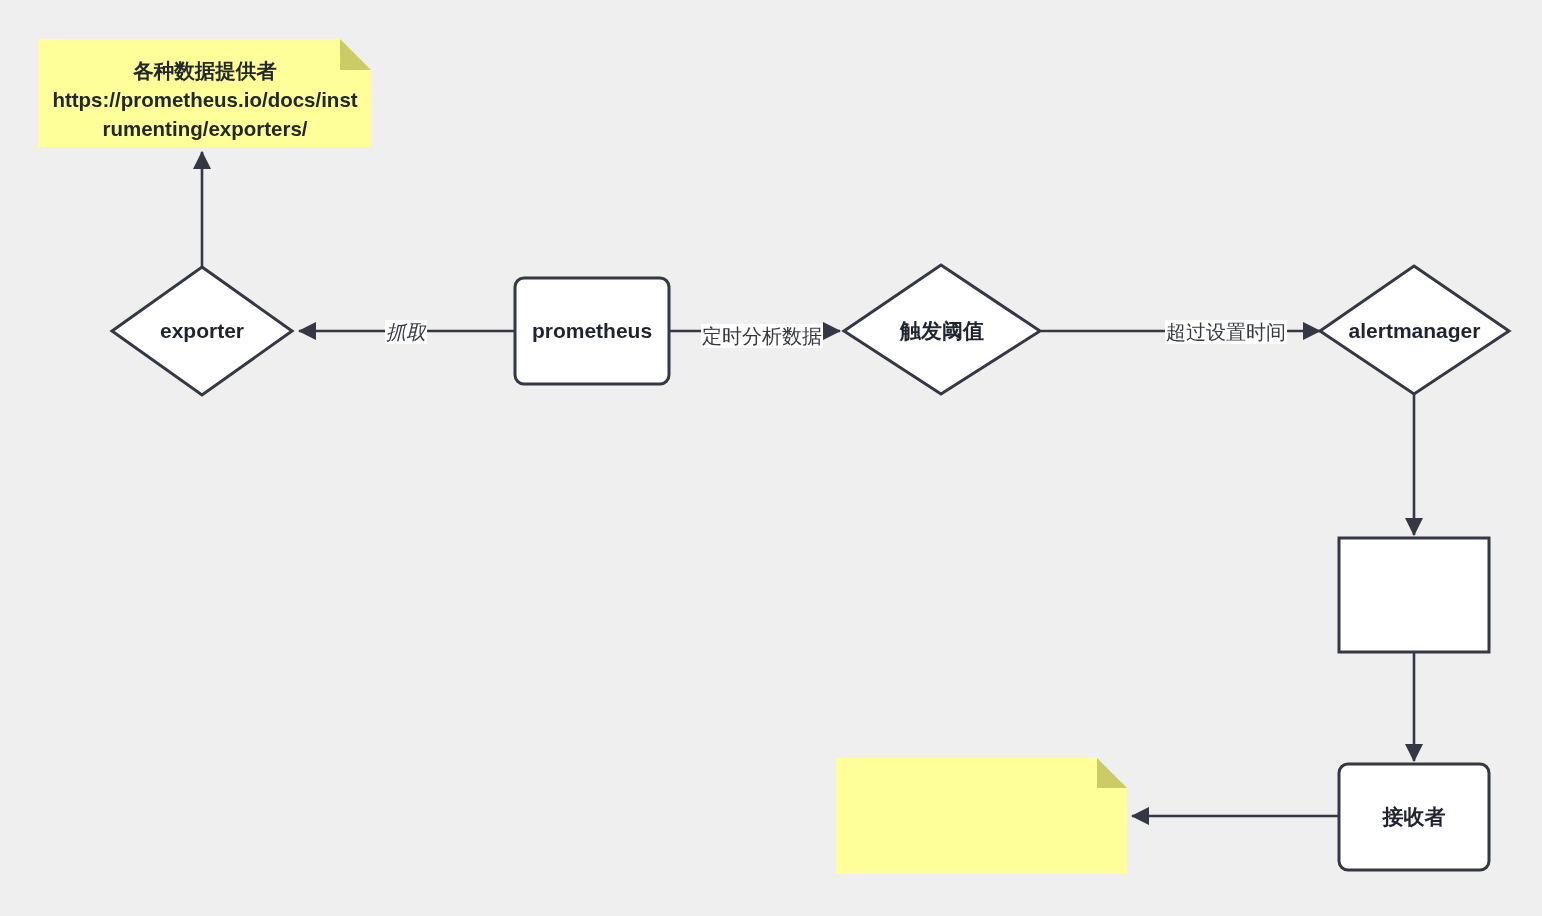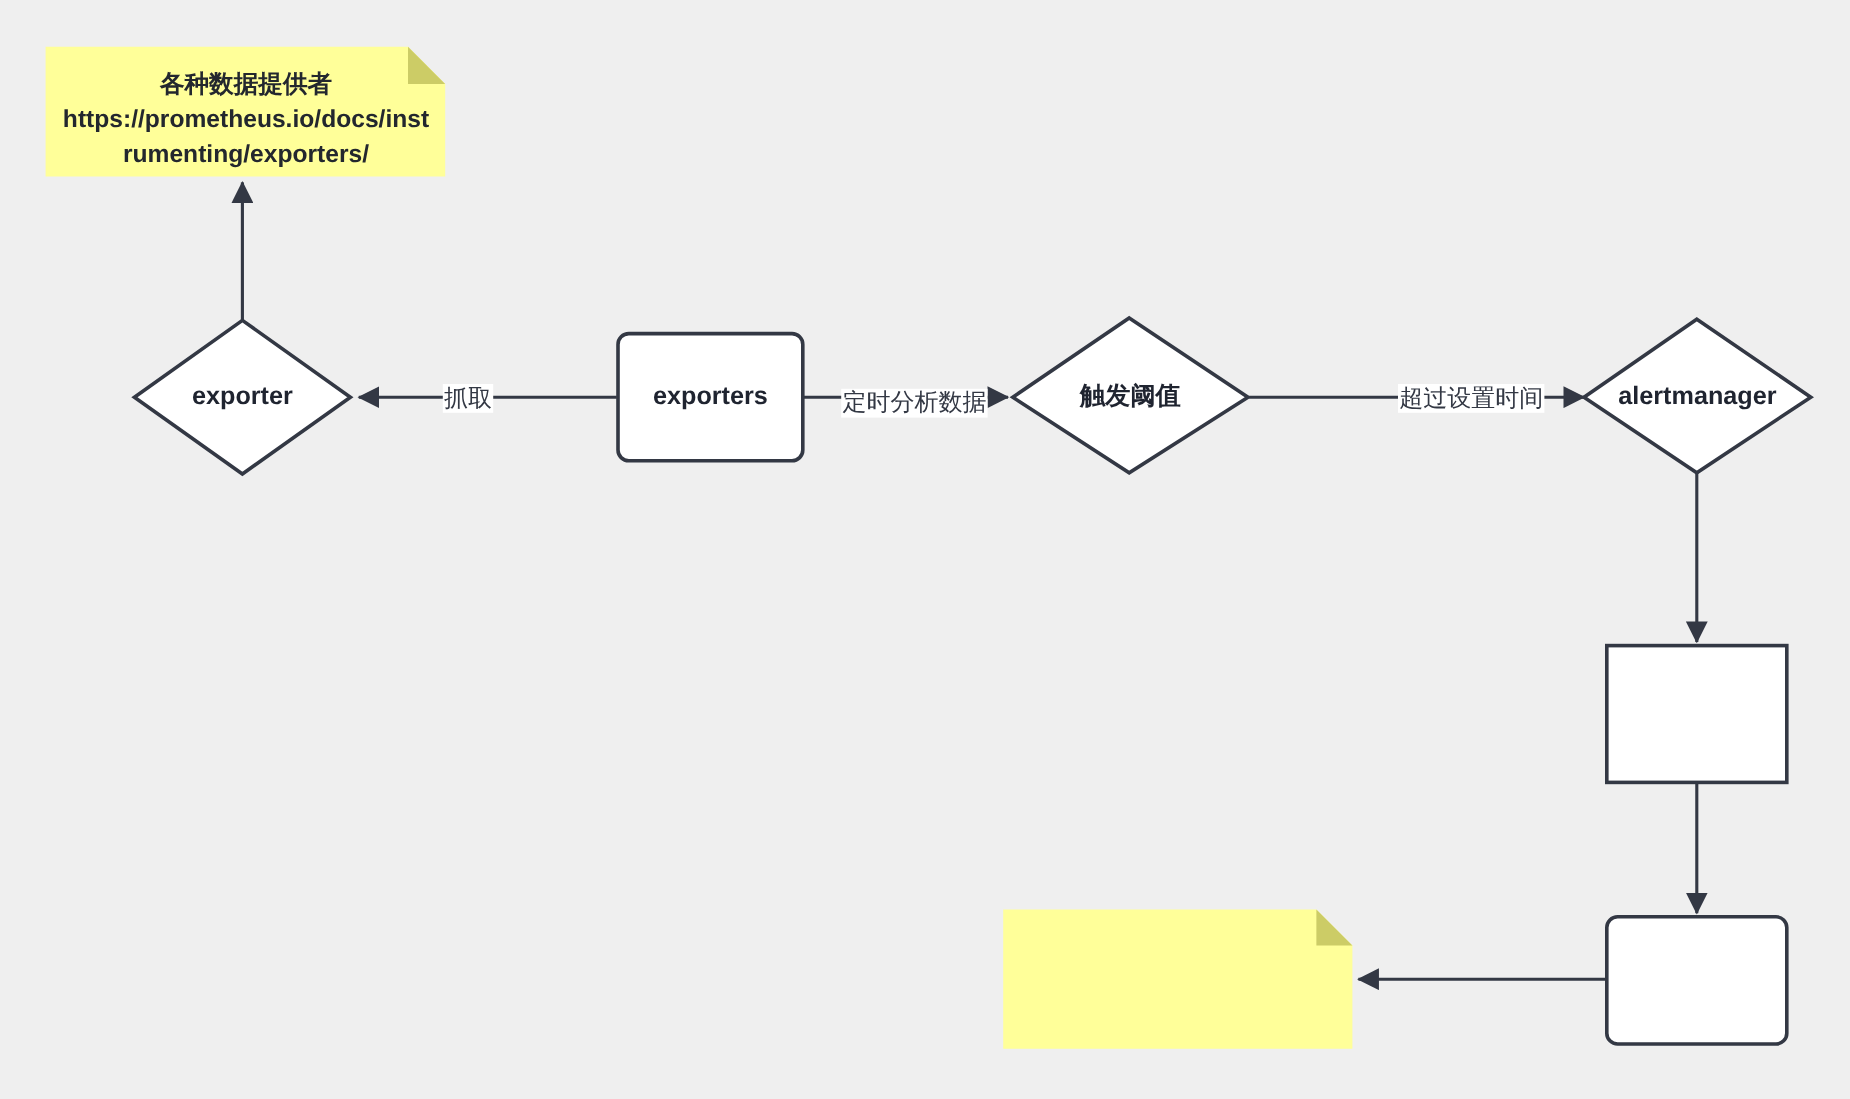--- a/index.html
+++ b/index.html
@@ -120,27 +120,28 @@
     <rect x="1339" y="764" width="150" height="106" rx="9" ry="9" fill="#ffffff" stroke="#333844" stroke-width="3"></rect>
   </svg>
 
   <div class="note-text" style="left:45px; top:56px; width:320px;">各种数据提供者
 https://prometheus.io/docs/inst
 rumenting/exporters/</div>
 
 
   <div class="node-label" style="left:112px; top:307px; width:180px; height:48px;">exporter</div>
 
-  <div class="node-label" style="left:515px; top:307px; width:154px; height:48px;">exporters</div>
+  <div class="node-label" style="left:515px; top:307px; width:154px; height:48px;">prometheus</div>
 
   <div class="node-label" style="left:844px; top:307px; width:196px; height:48px;">触发阈值</div>
 
   <div class="node-label" style="left:1320px; top:307px; width:189px; height:48px;">alertmanager</div>
 
 
+  <div class="node-label" style="left:1339px; top:764px; width:150px; height:106px;">接收者</div>
 
-  <div class="edge-label" style="left:390px; top:332px;">抓取</div>
+  <div class="edge-label" style="left:406px; top:332px;font-style:italic;">抓取</div>
 
   <div class="edge-label" style="left:762px; top:336px;">定时分析数据</div>
 
   <div class="edge-label" style="left:1180px; top:332px;margin-left:46px;">超过设置时间</div>
 
 </div>
 
 </body></html>

